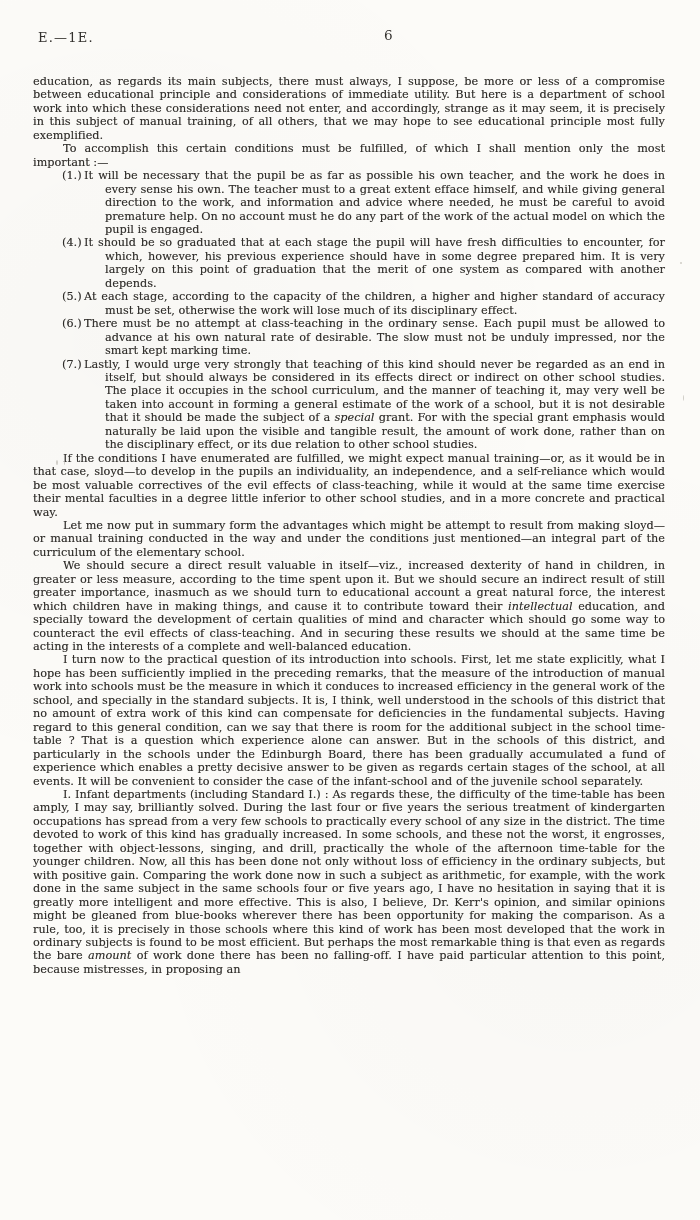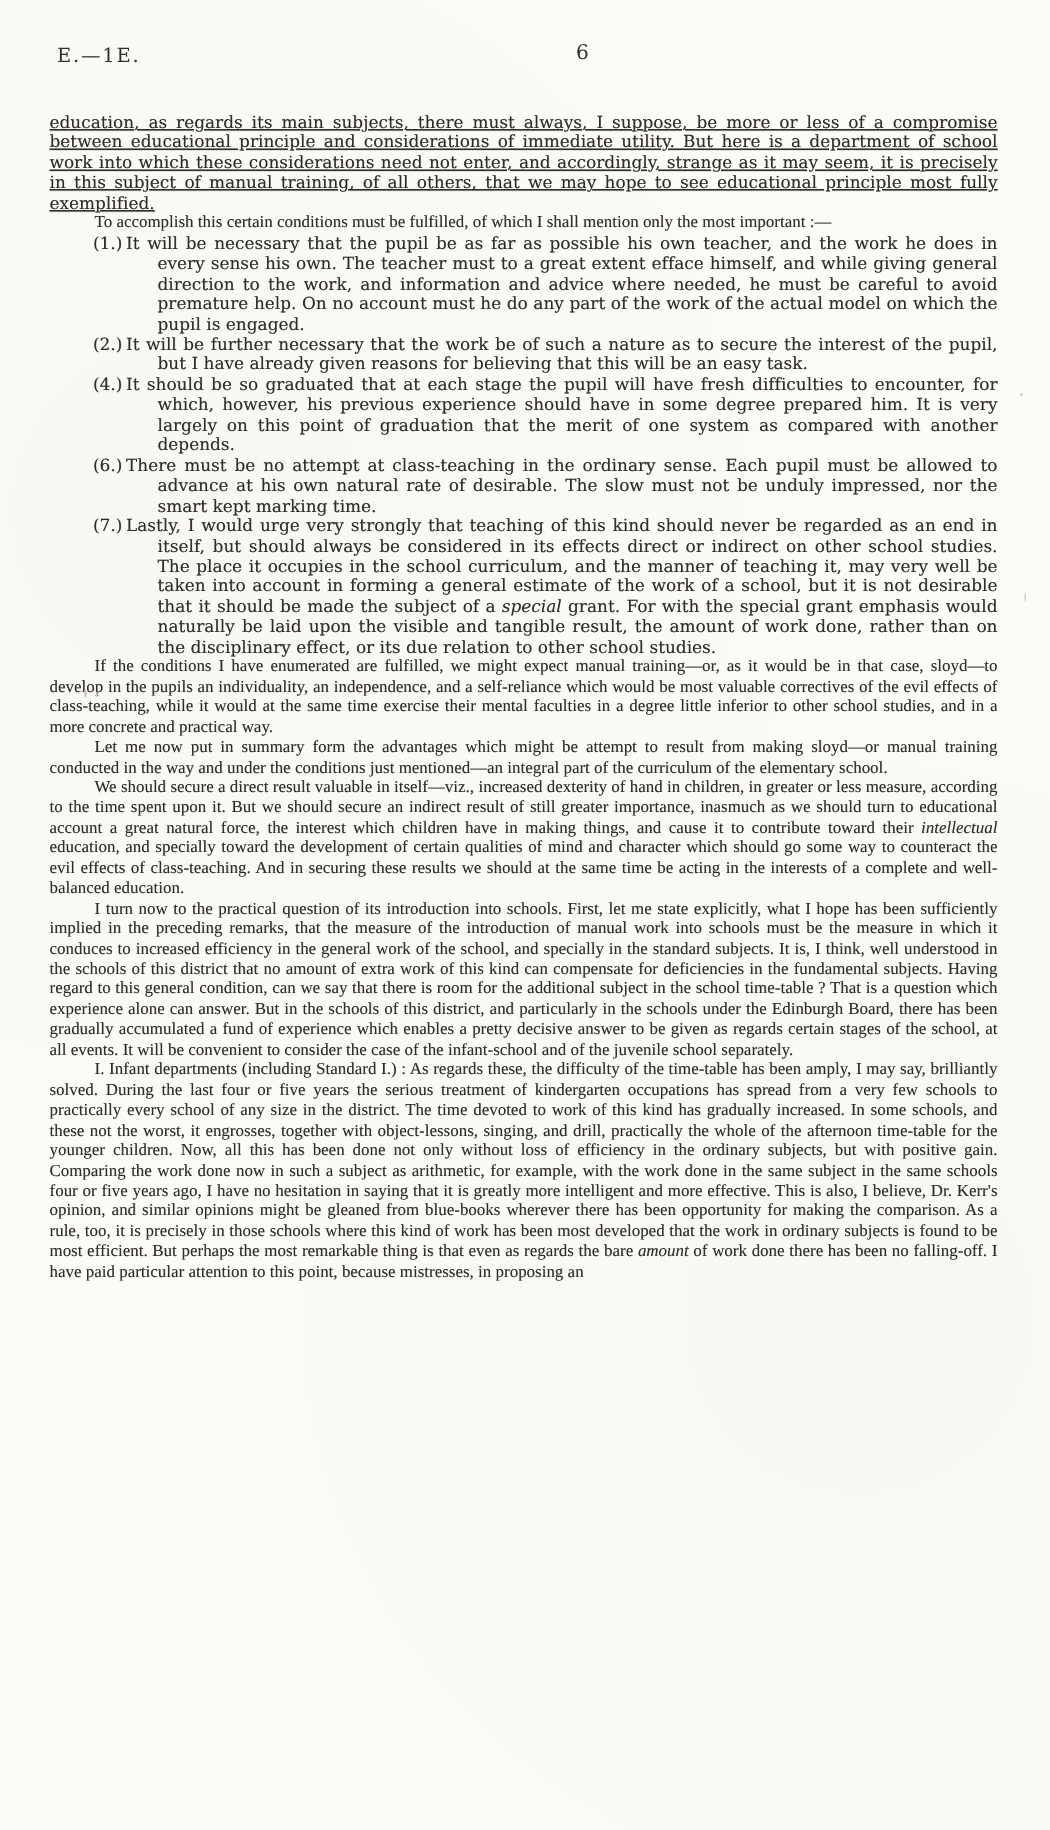--- a/index.html
+++ b/index.html
@@ -27,42 +27,42 @@
     font-size: 13.5px; color: #33312e;
   }
   .doc-body {
     position: absolute; left: 33px; top: 75px; width: 632px;
     font-size: 11.2px; line-height: 13.45px;
     text-align: justify;
     letter-spacing: 0.05px;
     text-shadow: 0.2px 0.2px 0.35px rgba(64,62,58,0.45);
   }
   .doc-body p { margin: 0; }
-  .para-flush  { text-indent: 0; text-decoration: underline; }
-  .para-indent { text-indent: 30px; font-family: Liberation Serif, serif; }
+  .para-flush  { text-indent: 0; }
+  .para-indent { text-indent: 30px; }
   .para-list   { padding-left: 72px; text-indent: -43px; }
   .num { display: inline-block; width: 22px; text-indent: 0; }
   .speck { position: absolute; background: #cfccc6; border-radius: 50%; }
   .speck.s1 { left: 56px;  top: 460px; width: 2px; height: 5px; }
   .speck.s2 { left: 64px;  top: 461px; width: 1px; height: 4px; }
   .speck.s3 { left: 680px; top: 262px; width: 2px; height: 2px; }
   .speck.s4 { left: 683px; top: 395px; width: 1px; height: 6px; }
 </style>
 </head>
 <body>
 
 <div class="page">
   <span class="doc-ref">E.—1E.</span>
   <span class="page-num">6</span>
   <div class="doc-body">
       <p class="para-flush"><span>education, as regards its main subjects, there must always, I suppose, be more or less of a compromise between educational principle and considerations of immediate utility.  But here is a department of school work into which these considerations need not enter, and accordingly, strange as it may seem, it is precisely in this subject of manual training, of all others, that we may hope to see educational principle most fully exemplified.</span></p>
       <p class="para-indent"><span>To accomplish this certain conditions must be fulfilled, of which I shall mention only the most important&nbsp;:—</span></p>
       <p class="para-list"><span class="num">(1.)</span><span>It will be necessary that the pupil be as far as possible his own teacher, and the work he does in every sense his own.  The teacher must to a great extent efface himself, and while giving general direction to the work, and information and advice where needed, he must be careful to avoid premature help.  On no account must he do any part of the work of the actual model on which the pupil is engaged.</span></p>
-      <p class="para-list"><span class="num">(2.)</span><span>It will be further necessary that the work be of such a nature as to secure the interest of the pupil, but I have already given reasons for believing that this will be an easy task.</span></p>
       <p class="para-list"><span class="num">(4.)</span><span>It should be so graduated that at each stage the pupil will have fresh difficulties to encounter, for which, however, his previous experience should have in some degree prepared him.  It is very largely on this point of graduation that the merit of one system as compared with another depends.</span></p>
+      <p class="para-list"><span class="num">(5.)</span><span>At each stage, according to the capacity of the children, a higher and higher standard of accuracy must be set, otherwise the work will lose much of its disciplinary effect.</span></p>
       <p class="para-list"><span class="num">(6.)</span><span>There must be no attempt at class-teaching in the ordinary sense.  Each pupil must be allowed to advance at his own natural rate of desirable.  The slow must not be unduly impressed, nor the smart kept marking time.</span></p>
       <p class="para-list"><span class="num">(7.)</span><span>Lastly, I would urge very strongly that teaching of this kind should never be regarded as an end in itself, but should always be considered in its effects direct or indirect on other school studies.  The place it occupies in the school curriculum, and the manner of teaching it, may very well be taken into account in forming a general estimate of the work of a school, but it is not desirable that it should be made the subject of a </span><em>special</em><span> grant.  For with the special grant emphasis would naturally be laid upon the visible and tangible result, the amount of work done, rather than on the disciplinary effect, or its due relation to other school studies.</span></p>
       <p class="para-indent"><span>If the conditions I have enumerated are fulfilled, we might expect manual training—or, as it would be in that case, sloyd—to develop in the pupils an individuality, an independence, and a self-reliance which would be most valuable correctives of the evil effects of class-teaching, while it would at the same time exercise their mental faculties in a degree little inferior to other school studies, and in a more concrete and practical way.</span></p>
       <p class="para-indent"><span>Let me now put in summary form the advantages which might be attempt to result from making sloyd—or manual training conducted in the way and under the conditions just mentioned—an integral part of the curriculum of the elementary school.</span></p>
       <p class="para-indent"><span>We should secure a direct result valuable in itself—viz., increased dexterity of hand in children, in greater or less measure, according to the time spent upon it.  But we should secure an indirect result of still greater importance, inasmuch as we should turn to educational account a great natural force, the interest which children have in making things, and cause it to contribute toward their </span><em>intellectual</em><span> education, and specially toward the development of certain qualities of mind and character which should go some way to counteract the evil effects of class-teaching.  And in securing these results we should at the same time be acting in the interests of a complete and well-balanced education.</span></p>
       <p class="para-indent"><span>I turn now to the practical question of its introduction into schools.  First, let me state explicitly, what I hope has been sufficiently implied in the preceding remarks, that the measure of the introduction of manual work into schools must be the measure in which it conduces to increased efficiency in the general work of the school, and specially in the standard subjects.  It is, I think, well understood in the schools of this district that no amount of extra work of this kind can compensate for deficiencies in the fundamental subjects.  Having regard to this general condition, can we say that there is room for the additional subject in the school time-table&nbsp;?  That is a question which experience alone can answer.  But in the schools of this district, and particularly in the schools under the Edinburgh Board, there has been gradually accumulated a fund of experience which enables a pretty decisive answer to be given as regards certain stages of the school, at all events.  It will be convenient to consider the case of the infant-school and of the juvenile school separately.</span></p>
       <p class="para-indent"><span>I. Infant departments (including Standard I.)&nbsp;:  As regards these, the difficulty of the time-table has been amply, I may say, brilliantly solved.  During the last four or five years the serious treatment of kindergarten occupations has spread from a very few schools to practically every school of any size in the district.  The time devoted to work of this kind has gradually increased.  In some schools, and these not the worst, it engrosses, together with object-lessons, singing, and drill, practically the whole of the afternoon time-table for the younger children.  Now, all this has been done not only without loss of efficiency in the ordinary subjects, but with positive gain.  Comparing the work done now in such a subject as arithmetic, for example, with the work done in the same subject in the same schools four or five years ago, I have no hesitation in saying that it is greatly more intelligent and more effective.  This is also, I believe, Dr. Kerr's opinion, and similar opinions might be gleaned from blue-books wherever there has been opportunity for making the comparison.  As a rule, too, it is precisely in those schools where this kind of work has been most developed that the work in ordinary subjects is found to be most efficient.  But perhaps the most remarkable thing is that even as regards the bare </span><em>amount</em><span> of work done there has been no falling-off.  I have paid particular attention to this point, because mistresses, in proposing an</span></p>
     </div>
   <div class="speck s1"></div>
   <div class="speck s2"></div>

